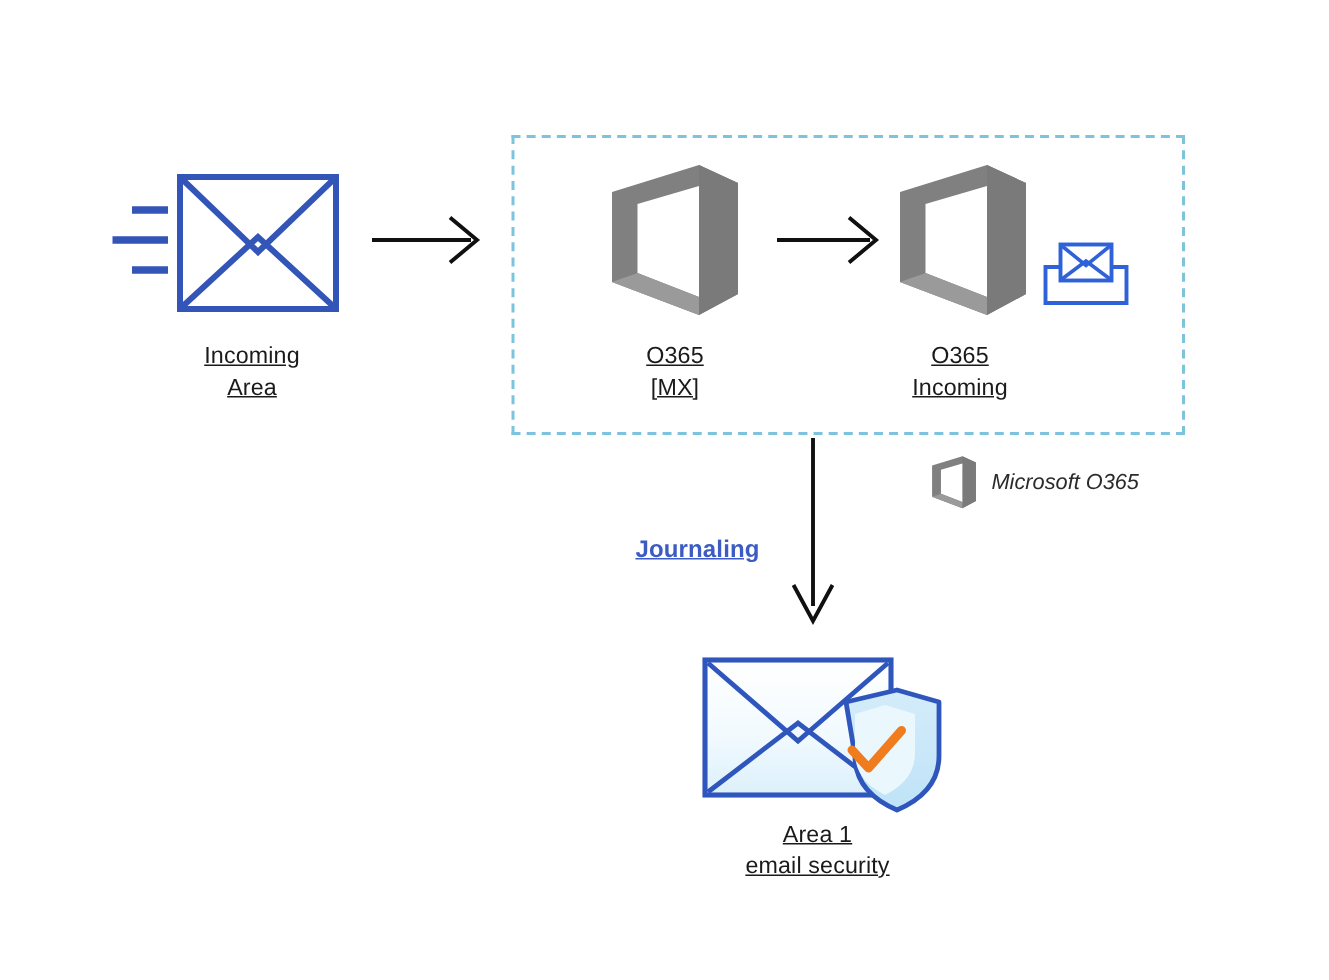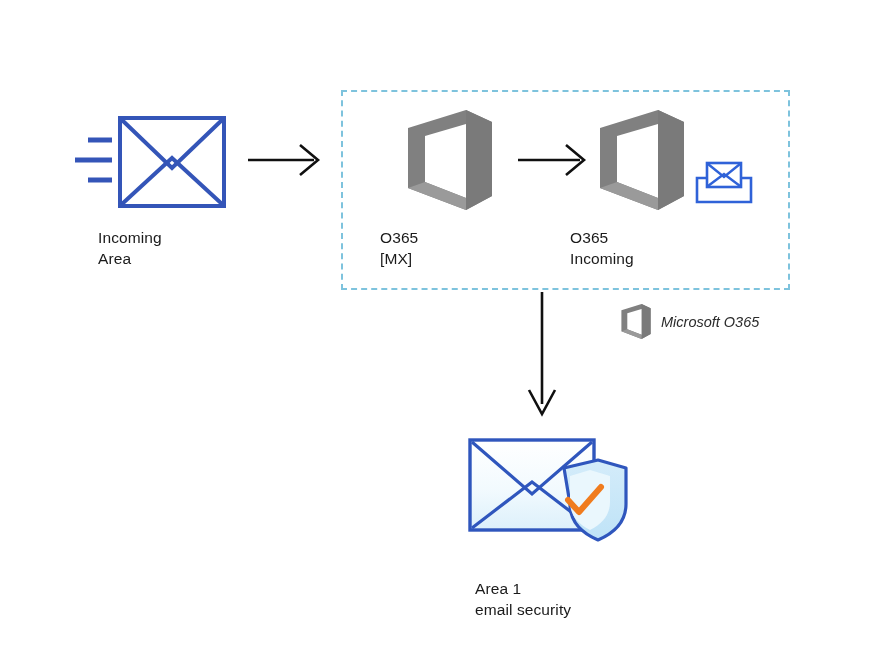--- a/index.html
+++ b/index.html
@@ -23,25 +23,27 @@
     width: 886px;
     height: 653px;
   }
 
   
   .node {
     position: absolute;
   }
   .caption {
     position: absolute;
+    text-align: center;
     font-size: 15.5px;
     line-height: 21px;
     color: #1a1a1a;
     white-space: pre;
     letter-spacing: 0.1px;
+    text-decoration: underline;
   }
   .caption-blue {
     color: #3c5cc4;
     font-weight: bold;
     font-size: 16px;
   }
 
   
   .zone {
     position: absolute;
@@ -151,20 +153,21 @@
     </svg>
     <span class="legend-label">Microsoft O365</span>
   </div>
 
   <div class="node" style="left:524px; top:292px;">
     <svg width="36" height="126" viewBox="0 0 36 126">
       <line x1="18" y1="0" x2="18" y2="112" stroke="#101010" stroke-width="2.6"></line>
       <path d="M 5 98 L 18 122 L 31 98" fill="none" stroke="#101010" stroke-width="2.6" stroke-linejoin="miter"></path>
     </svg>
   </div>
+  <div class="caption caption-blue" style="left:395px; top:356px; width:140px;">Journaling</div>
 
   <div class="node" style="left:466px; top:432px;">
     <svg width="172" height="112" viewBox="0 0 172 112">
       <defs>
         <linearGradient id="envGrad" x1="0" y1="0" x2="0" y2="1">
           <stop offset="0%" stop-color="#ffffff"></stop>
           <stop offset="55%" stop-color="#f2fafe"></stop>
           <stop offset="100%" stop-color="#dcf0fb"></stop>
         </linearGradient>
         <linearGradient id="shGrad" x1="0" y1="0" x2="0" y2="1">
@@ -176,15 +179,15 @@
       <rect x="4" y="8" width="124" height="90" fill="url(#envGrad)" stroke="#2f56bd" stroke-width="3.4"></rect>
       <path d="M 6 10 L 66 62 L 126 10" fill="none" stroke="#2f56bd" stroke-width="3.2"></path>
       <path d="M 6 96 L 66 50 L 126 96" fill="none" stroke="#2f56bd" stroke-width="3.2"></path>
 
       <path d="M 106 36 L 140 28 L 168 36 L 168 72 Q 168 96 140 108 Q 112 96 112 72 Z" transform="translate(-8,0)" fill="url(#shGrad)" stroke="#2f56bd" stroke-width="3.2" stroke-linejoin="round"></path>
       <path d="M 112 44 L 132 38 L 152 44 L 152 70 Q 152 88 132 98 Q 112 88 112 70 Z" transform="translate(-8,0)" fill="#eaf7fd" stroke="none"></path>
 
       <path d="M 110 68 L 121 80 L 143 55" transform="translate(-8,0)" fill="none" stroke="#f07c1e" stroke-width="6" stroke-linecap="round" stroke-linejoin="round"></path>
     </svg>
   </div>
-  <div class="caption" style="left:475px; top:578px; width:140px;"><span>Area 1</span><br><span>email security</span></div>
+  <div class="caption" style="left:475px; top:546px; width:140px;"><span>Area 1</span><br><span>email security</span></div>
 
 </div>
 
 </body></html>

